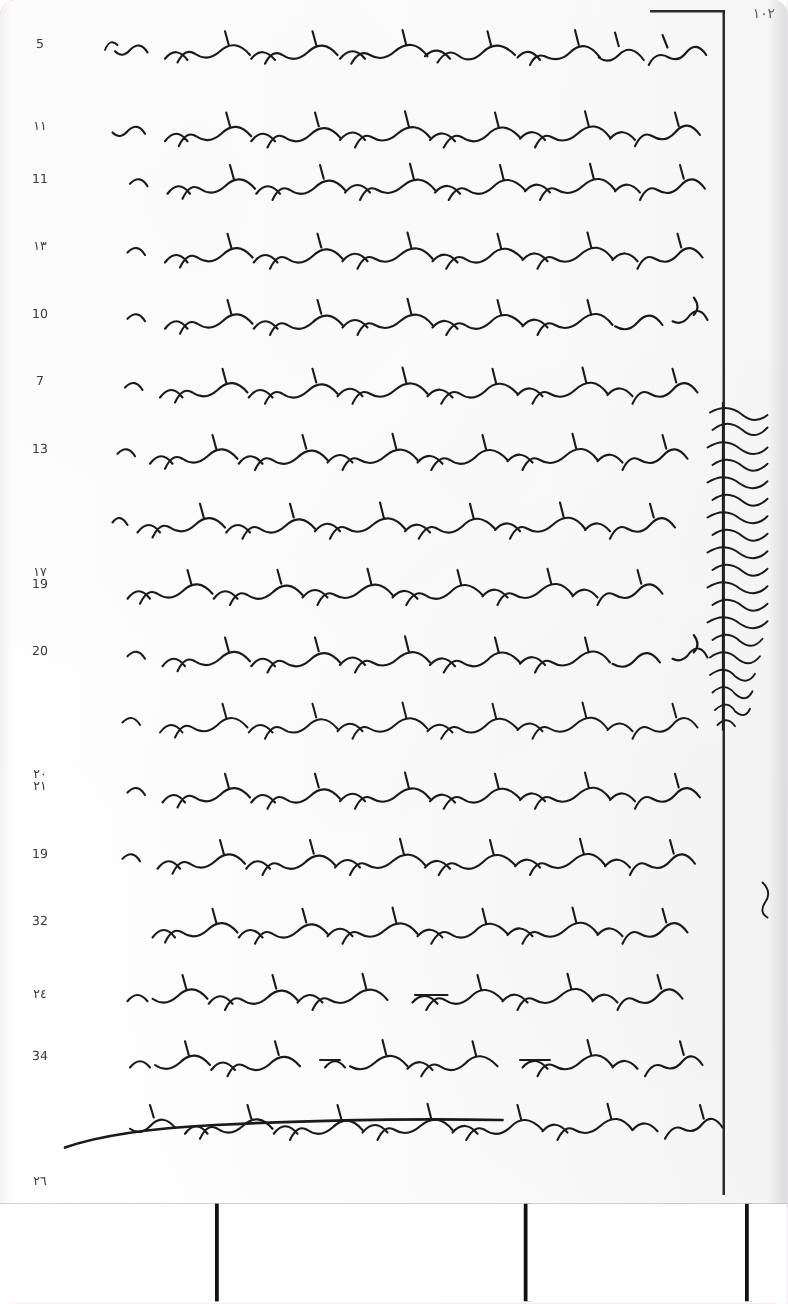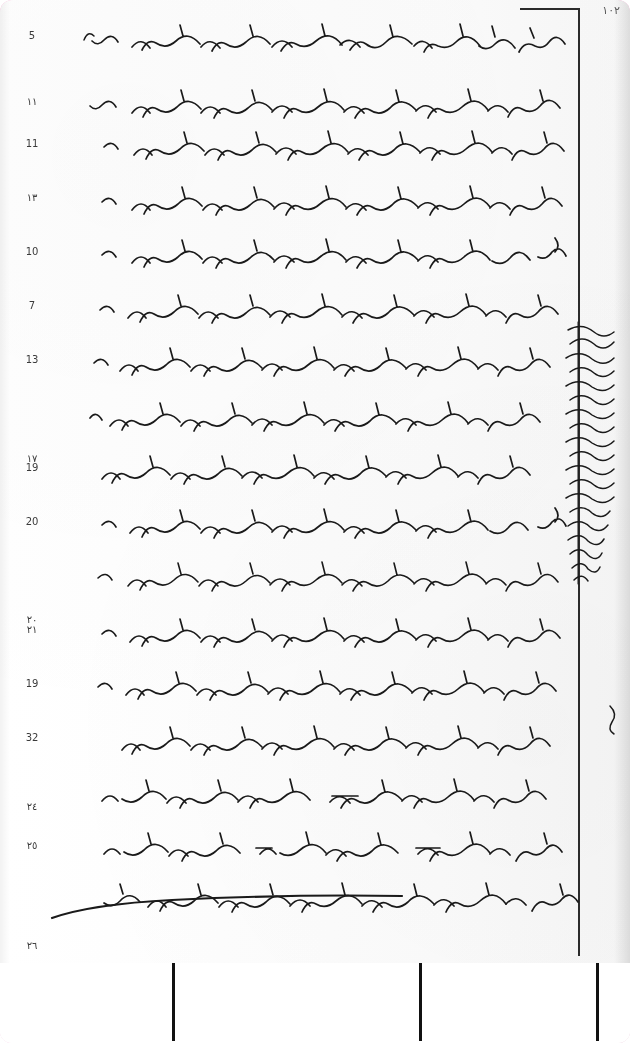--- a/index.html
+++ b/index.html
@@ -366,36 +366,36 @@
       <svg class="ink" viewBox="0 0 520 54" preserveAspectRatio="none">
         <g stroke="#1a1a1a" fill="none" stroke-linecap="round" stroke-linejoin="round">
           <path d="M486 29 q-10 -14 -20 -2 q-8 9 -18 3 q-8 -5 -14 8 M466 10 l3 11 M434 32 q-10 -12 -20 -1" stroke-width="1.7"></path>
           <path d="M414 30 q-12 -16 -26 -3 q-10 9 -20 3 q-8 -5 -14 8 M394 9 l3 12 M362 32 q-10 -12 -20 -1" stroke-width="1.7"></path>
           <path d="M342 30 q-14 -15 -26 -2 q-10 9 -20 2 q-8 -5 -15 8 M322 10 l3 12 M290 33 q-10 -12 -20 -1 M272 26 l26 0" stroke-width="1.7"></path>
           <path d="M250 30 q-12 -15 -26 -3 q-10 9 -20 3 q-8 -5 -14 8 M230 9 l3 12 M198 32 q-10 -12 -20 0" stroke-width="1.7"></path>
           <path d="M178 30 q-12 -14 -24 -2 q-10 9 -20 2 q-8 -5 -14 8 M158 10 l3 11 M126 33 q-10 -12 -19 0" stroke-width="1.7"></path>
           <path d="M106 29 q-12 -14 -24 -2 q-10 9 -20 2 M86 10 l3 11 M58 31 q-8 -10 -16 0" stroke-width="1.7"></path>
         </g>
       </svg>
-      <div class="line-label" style="top:31px; left:-46px;">٢٤</div>
+      <div class="line-label" style="top:20px; left:-46px;">٢٤</div>
     </div>
 
     <div class="line-row" style="top:824px;">
       <div class="sr">محبوب کبیر  نزهت  اندرزالحمد  از حضرت  کران  ـ  با  با  ـ  برانجهاد  نارد  ودرلکو  خلاصه</div>
       <svg class="ink" viewBox="0 0 520 54" preserveAspectRatio="none">
         <g stroke="#1a1a1a" fill="none" stroke-linecap="round" stroke-linejoin="round">
           <path d="M502 28 q-8 -12 -16 -3 q-7 9 -16 4 q-8 -4 -14 8 M484 9 l3 11 M450 31 q-10 -12 -20 -1" stroke-width="1.7"></path>
           <path d="M430 29 q-12 -16 -26 -3 q-10 9 -20 3 q-8 -5 -14 8 M410 8 l3 12 M378 31 q-10 -12 -20 -1 M356 24 l24 0" stroke-width="1.7"></path>
           <path d="M338 29 q-14 -15 -26 -2 q-10 9 -20 2 q-8 -5 -15 8 M318 9 l3 12 M286 32 q-10 -12 -20 -1" stroke-width="1.7"></path>
           <path d="M266 29 q-12 -15 -26 -3 q-10 9 -20 3 M246 8 l3 12 M216 30 q-8 -10 -16 0 M196 24 l16 0" stroke-width="1.7"></path>
           <path d="M180 29 q-12 -14 -24 -2 q-10 9 -20 2 q-8 -5 -14 8 M160 9 l3 11 M128 32 q-10 -12 -19 0" stroke-width="1.7"></path>
           <path d="M108 28 q-12 -14 -24 -2 q-10 9 -20 2 M88 9 l3 11 M60 30 q-8 -10 -16 0" stroke-width="1.7"></path>
         </g>
       </svg>
-      <div class="line-label" style="top:16px; left:-46px;">٢٥</div>
+      <div class="line-label" style="top:16px; left:-46px;">34</div>
     </div>
 
     <div class="line-row" style="top:878px; left:30px; width:560px;">
       <div class="sr">اعلام  مانده  ران  ولطها  رسیده  و  بوزارج  این  محبه  رفع  وطالع  مادران  رقم  خواه  بخشای</div>
       <svg class="ink" viewBox="0 0 560 54" preserveAspectRatio="none">
         <g stroke="#1a1a1a" fill="none" stroke-linecap="round" stroke-linejoin="round">
           <path d="M548 24 q-8 -12 -16 -3 q-7 9 -16 4 q-8 -4 -14 8 M530 6 l3 11 M496 27 q-10 -12 -20 -1" stroke-width="1.7"></path>
           <path d="M476 26 q-12 -16 -26 -3 q-10 9 -20 3 q-8 -5 -14 8 M456 5 l3 12 M424 28 q-10 -12 -20 -1" stroke-width="1.7"></path>
           <path d="M404 26 q-14 -15 -26 -2 q-10 9 -20 2 q-8 -5 -15 8 M384 6 l3 12 M352 29 q-10 -12 -20 -1" stroke-width="1.7"></path>
           <path d="M332 26 q-12 -15 -26 -3 q-10 9 -20 3 q-8 -5 -14 8 M312 5 l3 12 M280 28 q-10 -12 -20 0" stroke-width="1.7"></path>

